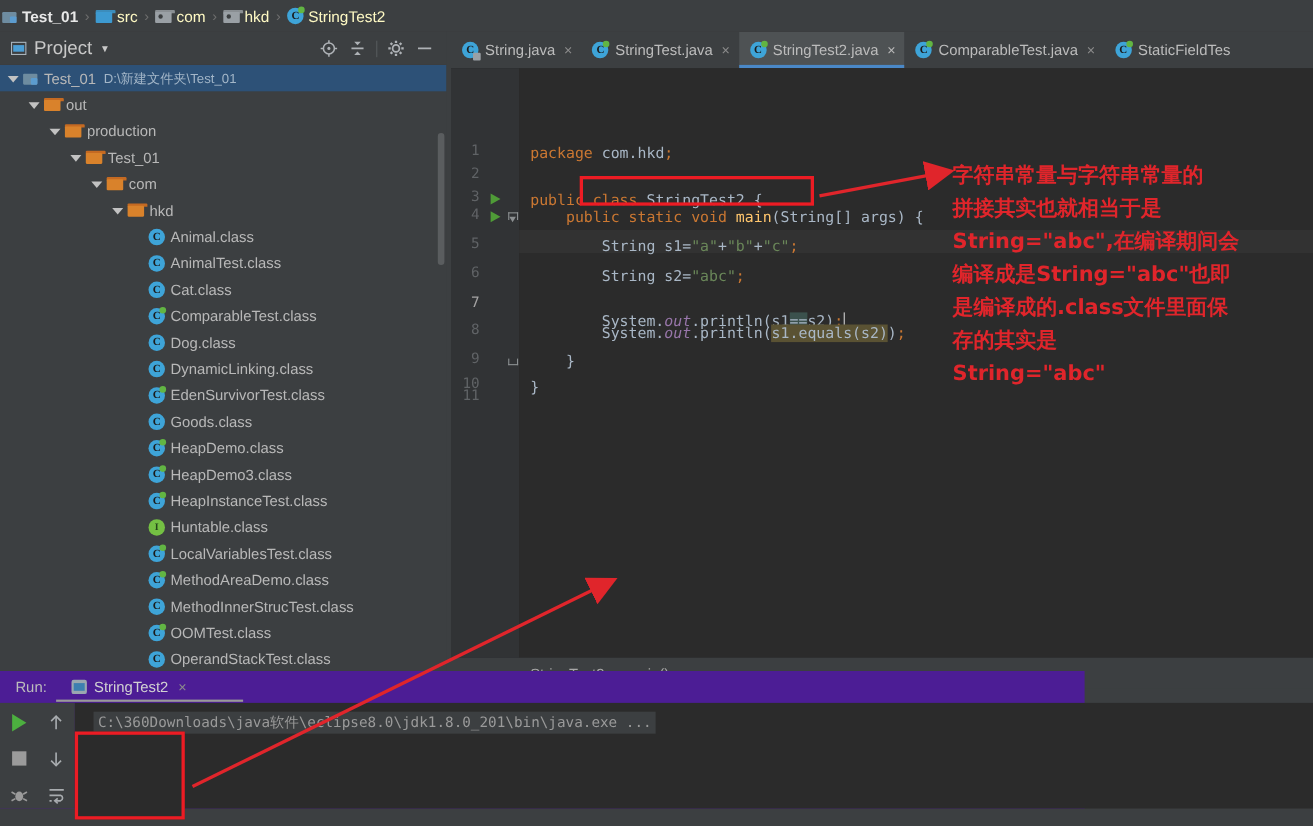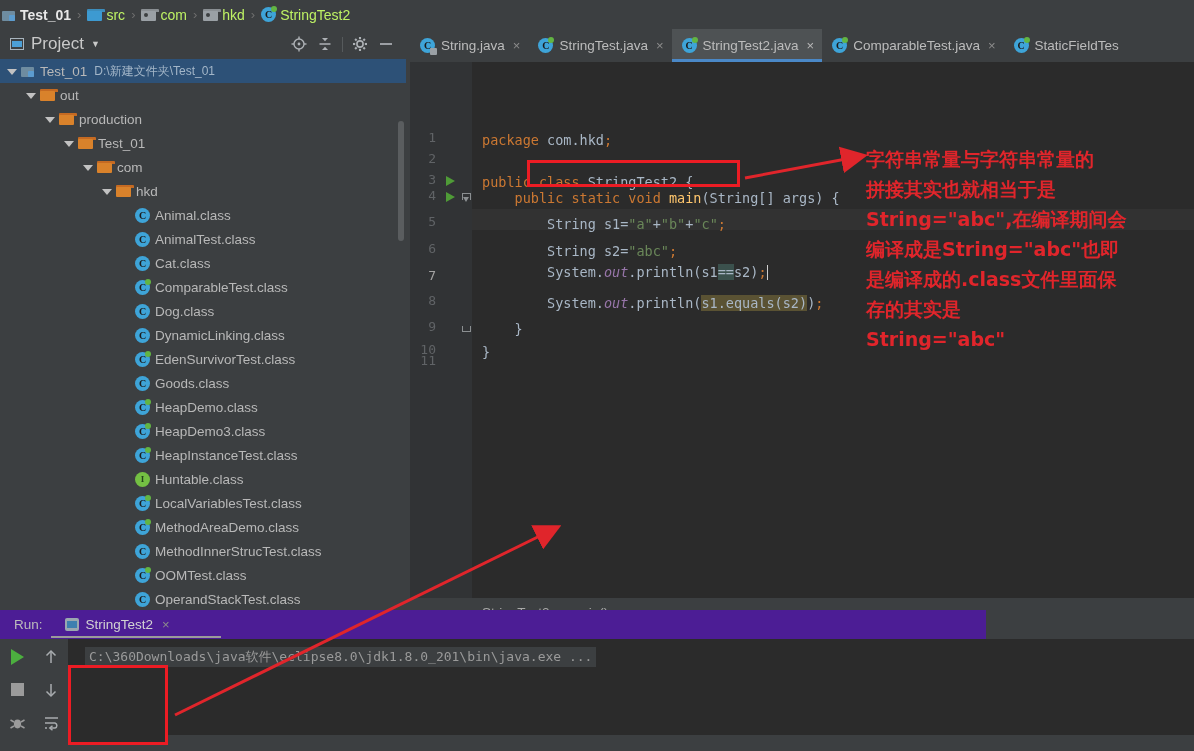--- a/index.html
+++ b/index.html
@@ -12,21 +12,21 @@
   }
   .app{position:relative;width:1194px;height:751px;padding-left:47px;}
 
   
   .topbar{
     position:absolute;left:0;top:0;width:1194px;height:29px;
     background:#3c3f41;display:flex;align-items:center;padding-left:2px;
     box-sizing:border-box;
   }
   .crumb{display:flex;align-items:center;height:29px;}
-  .crumb .txt{margin-left:4px;color:#bef264;font-size:14px;}
+  .crumb .txt{margin-left:4px;color:#fef9c3;font-size:14px;}
   .crumb.first .txt{font-weight:bold;color:#e8e8e8;}
   .sep{color:#6e6e6e;margin:0 6px;font-size:13px;}
   .ico{display:inline-block;position:relative;}
 
   .ico-module{width:14px;height:12px;}
   .ico-module .b1{position:absolute;left:0;top:2px;width:13px;height:10px;background:#6e8ca0;border-radius:1px;}
   .ico-module .b2{position:absolute;left:7px;top:6px;width:6px;height:6px;background:#5c9ccf;border-radius:1px;}
   .ico-folder{width:15px;height:12px;}
   .ico-folder .tab{position:absolute;left:0;top:0px;width:6px;height:3px;background:#3c8dbc;border-radius:1px 1px 0 0;}
   .ico-folder .bd{position:absolute;left:0;top:2px;width:15px;height:10px;background:#3d9ad1;border-radius:1px;}
@@ -463,21 +463,21 @@
         </div>
     </div>
     <div class="code">
       <div class="cline" style="top:147px"></div>
       <div class="cl" style="top:68px"><span class="kw">package</span> com.hkd<span class="semi">;</span></div>
       <div class="cl" style="top:89px"></div>
       <div class="cl" style="top:110px"><span class="kw">public class </span><span class="pun">StringTest2 {</span></div>
       <div class="cl" style="top:126px">    <span class="kw">public static void </span><span class="mth">main</span><span class="pun">(String[] args) {</span></div>
       <div class="cl" style="top:152px">        String s1=<span class="str">"a"</span>+<span class="str">"b"</span>+<span class="str">"c"</span><span class="semi">;</span></div>
       <div class="cl" style="top:179px">        String s2=<span class="str">"abc"</span><span class="semi">;</span></div>
-      <div class="cl" style="top:200px">        System.<span class="fld">out</span>.println(s1<span class="hl">==</span>s2)<span class="semi">;</span><span class="caret-bar"></span></div>
+      <div class="cl" style="top:220px">        System.<span class="fld">out</span>.println(s1<span class="hl">==</span>s2)<span class="semi">;</span><span class="caret-bar"></span></div>
       <div class="cl" style="top:231px">        System.<span class="fld">out</span>.println(<span class="hl2">s1.equals(s2)</span>)<span class="semi">;</span></div>
       <div class="cl" style="top:257px">    <span class="pun">}</span></div>
       <div class="cl" style="top:280px"><span class="pun">}</span></div>
     </div>
   </div>
 
   <div class="breadcrumbs-ed">
     <span>StringTest2</span>
     <span class="sep2">›</span>
     <span>main()</span>

